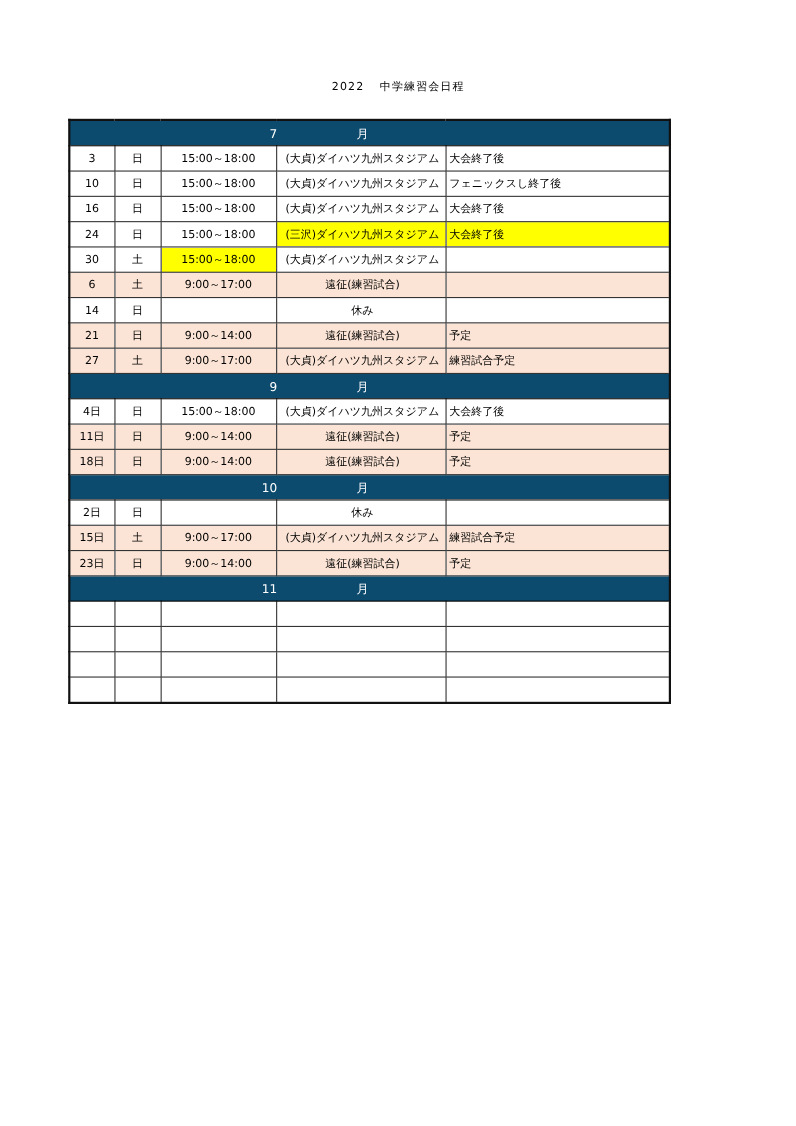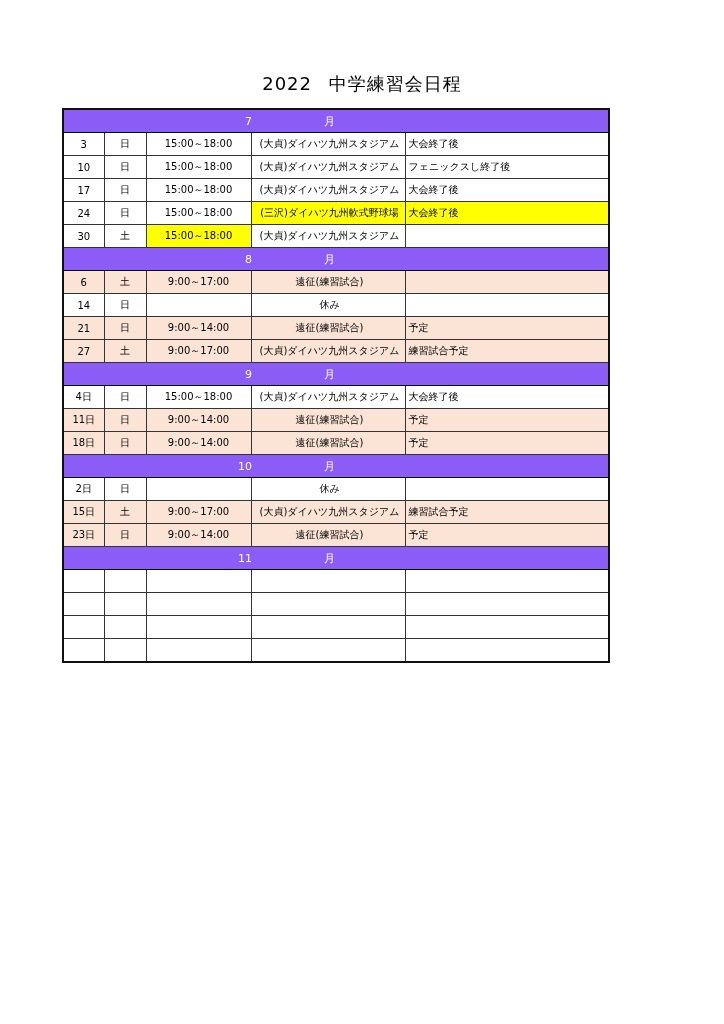--- a/index.html
+++ b/index.html
@@ -1,26 +1,26 @@
 <!DOCTYPE html>
 <html><head>
 <meta charset="utf-8">
 <style>
   html, body { margin: 0; padding: 0; background: #ffffff; }
   body { width: 724px; height: 1024px; position: relative; font-family: "DejaVu Sans", sans-serif; color: #000; }
-  .title { position: absolute; top: 72px; left: 0; width: 724px; text-align: center; font-size: 18px; letter-spacing: 1px; }
+  .title { position: absolute; top: 72px; left: 0; width: 724px; text-align: center; font-size: 10px; letter-spacing: 1px; }
   .title .year { margin-right: 10px; }
   table.sched { position: absolute; top: 108px; left: 62px; border-collapse: collapse; width: 546px; border: 2px solid #111; table-layout: fixed; }
   table.sched td { border: 1px solid #333; height: 22px; padding: 0; font-size: 10px; white-space: nowrap; overflow: hidden; }
   table.sched col.c1 { width: 41px; }
   table.sched col.c2 { width: 42px; }
   table.sched col.c3 { width: 105px; }
   table.sched col.c4 { width: 154px; }
   table.sched col.c5 { width: 204px; }
-  tr.month td { background: #8b5cf6; color: #fff; height: 22px; font-size: 11px; border-color: #000; }
+  tr.month td { background: #0c4a6e; color: #fff; height: 22px; font-size: 11px; border-color: #000; }
   tr.month .mnum { display: inline-block; width: 188px; text-align: right; }
   tr.month .mlabel { display: inline-block; margin-left: 72px; }
   td.day, td.dow { text-align: center; font-size: 11px; }
   td.time { text-align: center; font-size: 10px; margin-left: 33px; }
   td.place { padding-left: 3px !important; font-size: 10px; text-align: center; }
   td.note { padding-left: 3px !important; font-size: 10px; }
   tr.peach td { background: #fbe4d5; }
   tr.white td { background: #ffffff; }
   td.yellow { background: #ffff00 !important; }
 </style>
@@ -52,42 +52,39 @@
         <td class="note">大会終了後</td>
       </tr>
       <tr class="white">
         <td class="day">10</td>
         <td class="dow">日</td>
         <td class="time">15:00～18:00</td>
         <td class="place">(大貞)ダイハツ九州スタジアム</td>
         <td class="note">フェニックスし終了後</td>
       </tr>
       <tr class="white">
-        <td class="day">17</td>
+        <td class="day">16</td>
         <td class="dow">日</td>
         <td class="time">15:00～18:00</td>
         <td class="place">(大貞)ダイハツ九州スタジアム</td>
         <td class="note">大会終了後</td>
       </tr>
       <tr class="white">
         <td class="day">24</td>
         <td class="dow">日</td>
         <td class="time">15:00～18:00</td>
-        <td class="place yellow">(三沢)ダイハツ九州軟式野球場</td>
+        <td class="place yellow">(三沢)ダイハツ九州スタジアム</td>
         <td class="note yellow">大会終了後</td>
       </tr>
       <tr class="white">
         <td class="day">30</td>
         <td class="dow">土</td>
         <td class="time yellow">15:00～18:00</td>
         <td class="place">(大貞)ダイハツ九州スタジアム</td>
         <td class="note"></td>
-      </tr>
-      <tr class="month">
-        <td colspan="5"><span class="mnum">8</span><span class="mlabel">月</span></td>
       </tr>
       <tr class="peach">
         <td class="day">6</td>
         <td class="dow">土</td>
         <td class="time">9:00～17:00</td>
         <td class="place">遠征(練習試合)</td>
         <td class="note"></td>
       </tr>
       <tr class="white">
         <td class="day">14</td>

